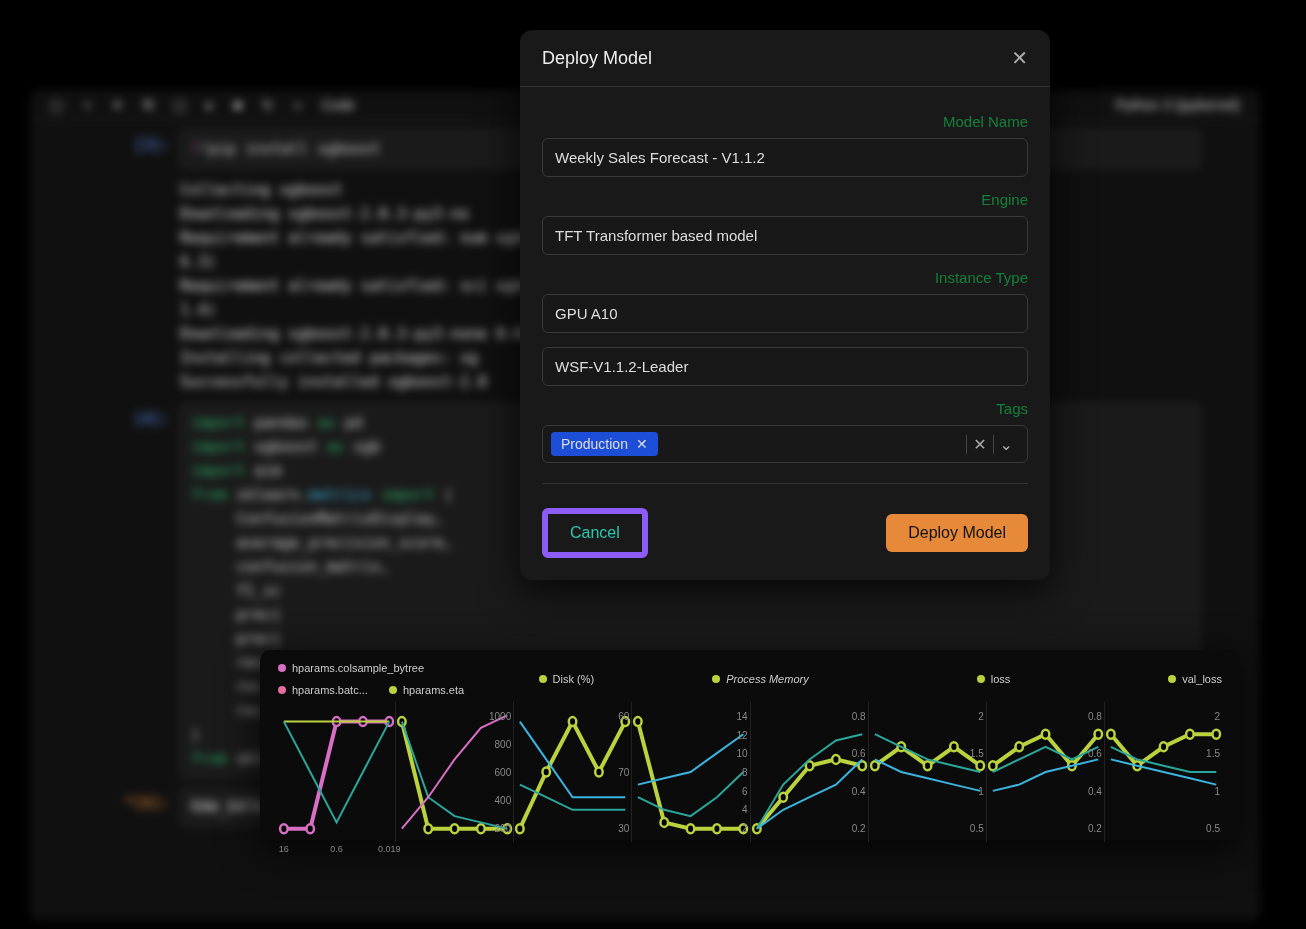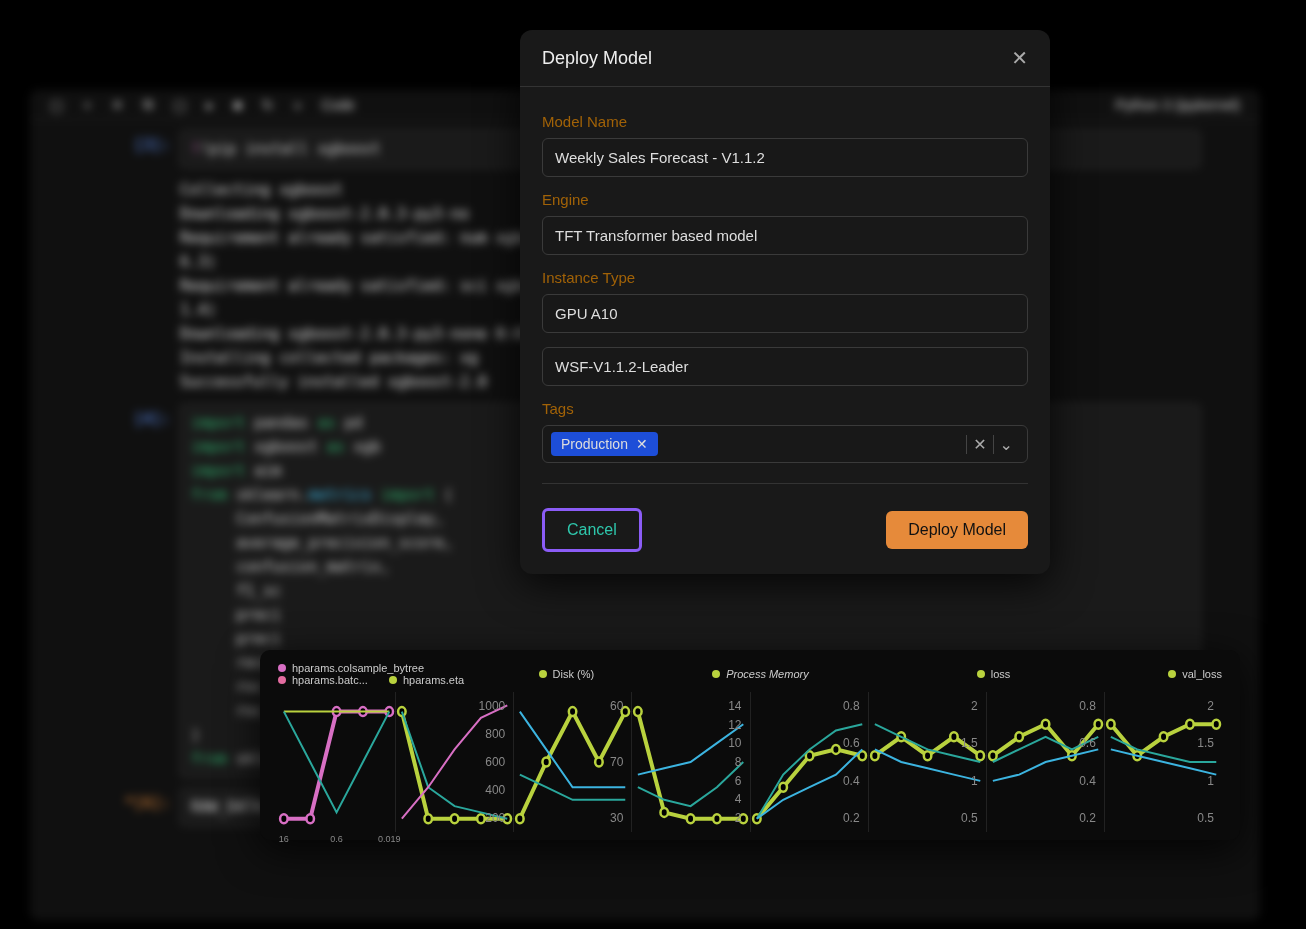--- a/index.html
+++ b/index.html
@@ -71,21 +71,21 @@
   }
   .modal-header {
     display: flex; justify-content: space-between; align-items: center;
     padding: 16px 22px;
     border-bottom: 1px solid #333;
   }
   .modal-title { color: #eee; font-size: 18px; }
   .modal-close { color: #aaa; font-size: 20px; cursor: pointer; }
   .modal-body { padding: 12px 22px 0 22px; }
   .field { margin: 14px 0; }
-  .field-label { color: #a16207; font-size: 15px; margin-bottom: 8px; }
+  .field-label { color: #15803d; font-size: 15px; margin-bottom: 8px; text-align: right; }
   .field-input {
     width: 100%;
     background: #181818;
     border: 1px solid #3a3a3a;
     border-radius: 6px;
     padding: 10px 12px;
     color: #ddd;
     font-size: 15px;
     font-family: inherit;
   }
@@ -114,21 +114,21 @@
   }
   .btn {
     padding: 10px 22px;
     border-radius: 6px;
     font-size: 16px;
     cursor: pointer;
     border: none;
   }
   .btn-cancel {
     background: transparent;
-    border: 3px solid #8b5cf6;
+    border: 6px solid #8b5cf6;
     color: #2ec7ac;
   }
   .btn-primary {
     background: #e68a3a;
     color: #111;
     font-weight: 500;
   }
 
   
   .chart-strip {
@@ -142,27 +142,27 @@
     padding: 12px 18px;
   }
   .legend-row {
     display: flex; gap: 28px;
     font-size: 11px; color: #ccc;
     font-family: Arial, sans-serif;
     margin-bottom: 6px;
   }
   .legend-row .item { display: inline-flex; align-items: center; gap: 6px; }
   .dot { width: 8px; height: 8px; border-radius: 50%; display: inline-block; }
-  .legend-col2 { display:flex; flex-direction:column; gap:0; }
+  .legend-col2 { display:flex; flex-direction:column; gap:10px; }
   .panels { display: flex; gap: 0; height: 140px; }
   .panel { position: relative; flex: 1; border-left: 1px solid #222; }
   .panel:first-child { border-left: none; }
   .panel svg { width: 100%; height: 100%; }
   .panel .ytick {
-    position: absolute; right: 8px; font-size: 12px; color: #888;
+    position: absolute; right: 2px; font-size: 10px; color: #888;
     transform: translateY(-50%);
   }
   .panel .xtick {
     position: absolute; bottom: -12px; font-size: 9px; color: #888;
     transform: translateX(-50%);
   }
   .line { fill: none; stroke-width: 2; }
   .line-bold { stroke-width: 4; }
   .pt { fill: #000; stroke-width: 2.5; }
 </style>

